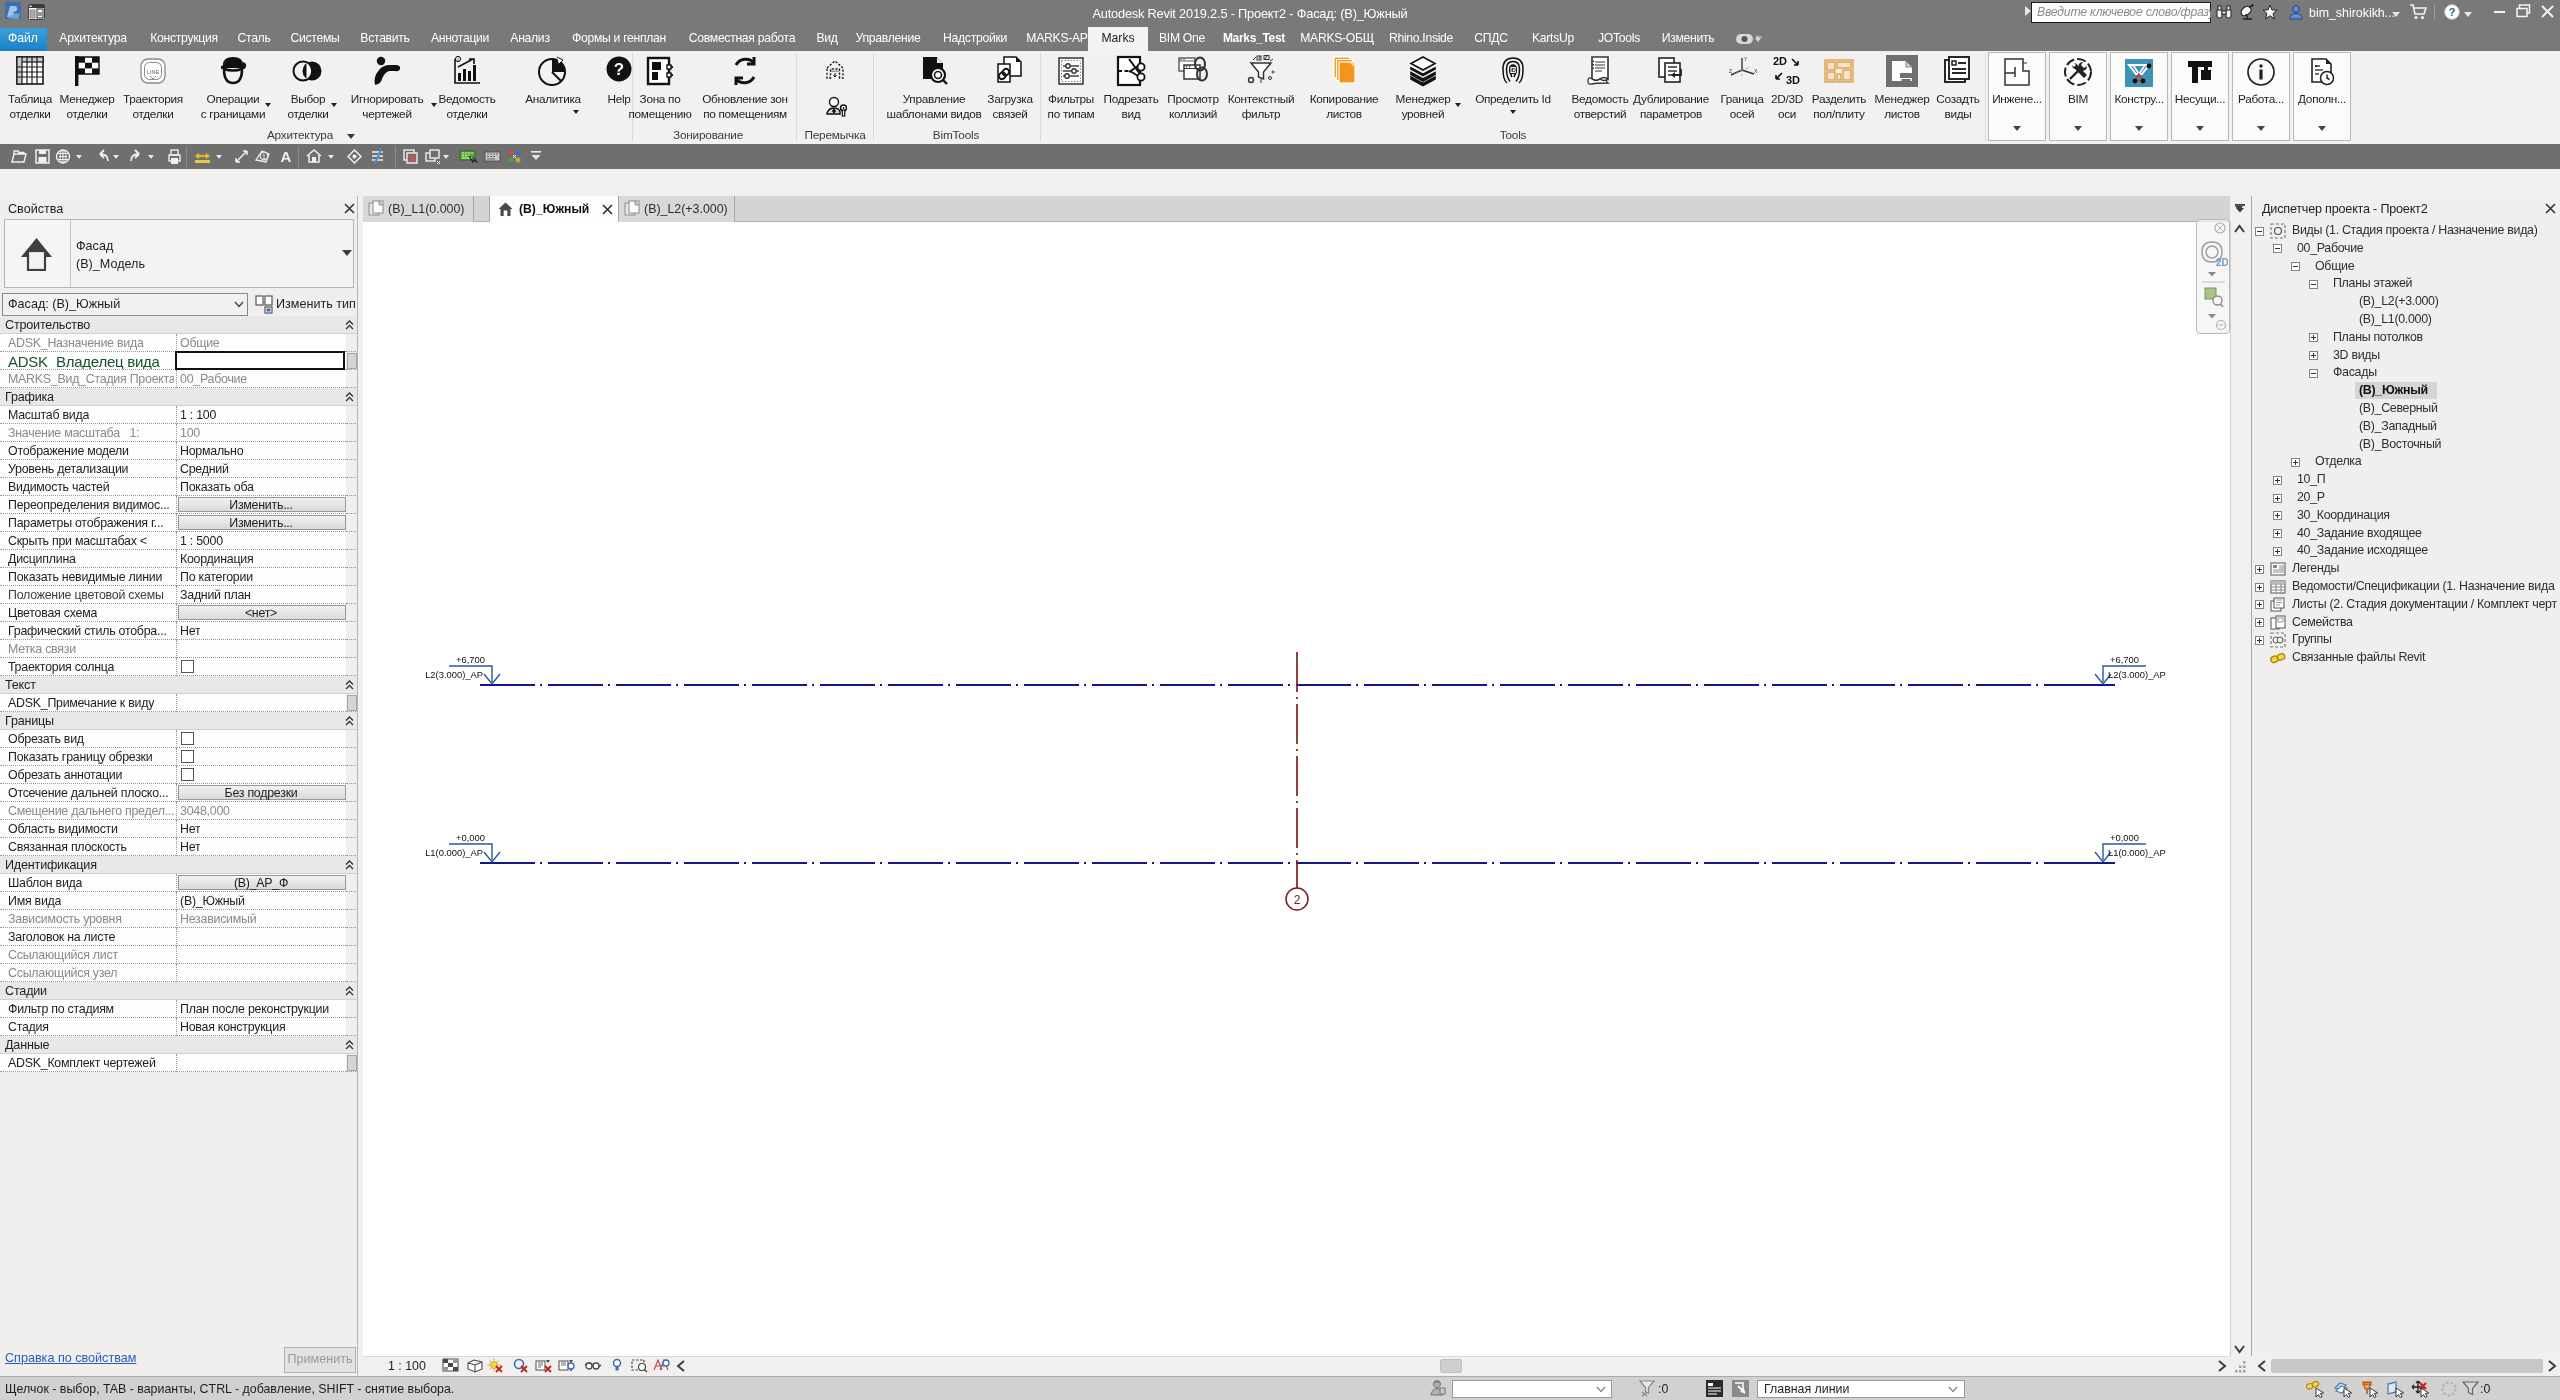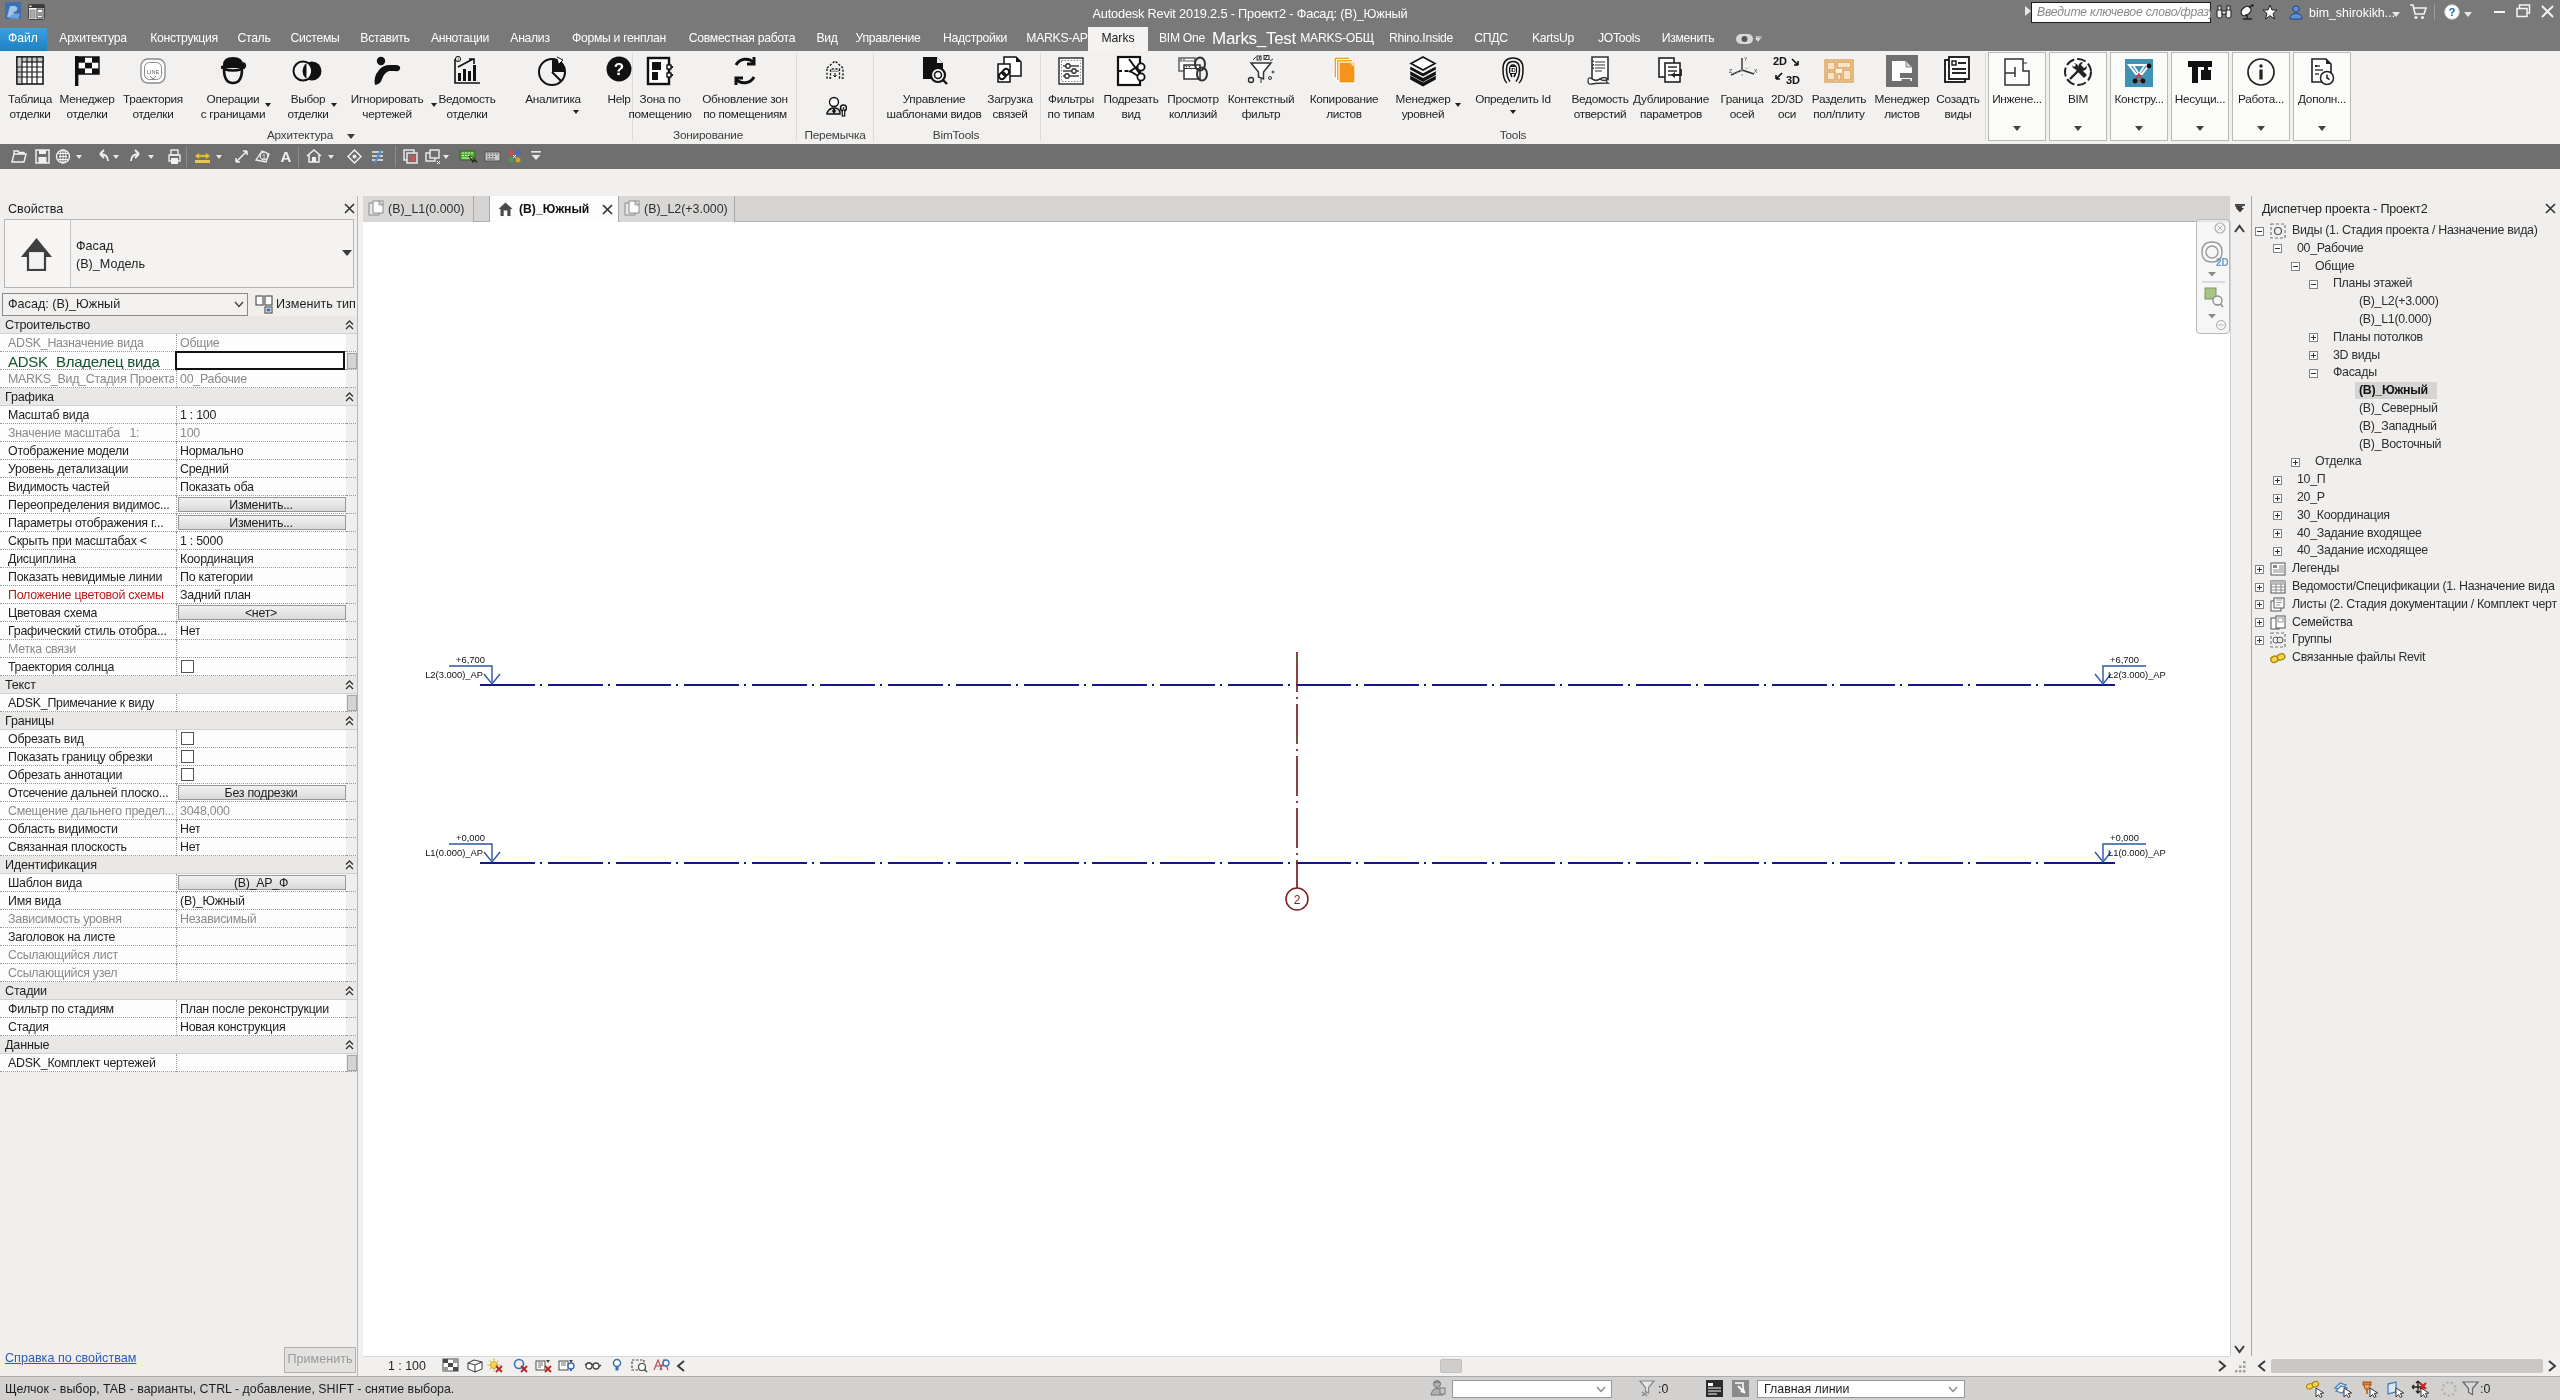--- a/index.html
+++ b/index.html
@@ -77,21 +77,21 @@
 <div class="tx" style="left:385px;transform:translateX(-50%);top:31px;font-size:12.2px;color:#ffffff;font-weight:400;line-height:15.2px;letter-spacing:-0.3px;">Вставить</div>
 <div class="tx" style="left:460px;transform:translateX(-50%);top:31px;font-size:12.2px;color:#ffffff;font-weight:400;line-height:15.2px;letter-spacing:-0.3px;">Аннотации</div>
 <div class="tx" style="left:530px;transform:translateX(-50%);top:31px;font-size:12.2px;color:#ffffff;font-weight:400;line-height:15.2px;letter-spacing:-0.3px;">Анализ</div>
 <div class="tx" style="left:619px;transform:translateX(-50%);top:31px;font-size:12.2px;color:#ffffff;font-weight:400;line-height:15.2px;letter-spacing:-0.3px;">Формы и генплан</div>
 <div class="tx" style="left:742px;transform:translateX(-50%);top:31px;font-size:12.2px;color:#ffffff;font-weight:400;line-height:15.2px;letter-spacing:-0.3px;">Совместная работа</div>
 <div class="tx" style="left:827px;transform:translateX(-50%);top:31px;font-size:12.2px;color:#ffffff;font-weight:400;line-height:15.2px;letter-spacing:-0.3px;">Вид</div>
 <div class="tx" style="left:888px;transform:translateX(-50%);top:31px;font-size:12.2px;color:#ffffff;font-weight:400;line-height:15.2px;letter-spacing:-0.3px;">Управление</div>
 <div class="tx" style="left:975px;transform:translateX(-50%);top:31px;font-size:12.2px;color:#ffffff;font-weight:400;line-height:15.2px;letter-spacing:-0.3px;">Надстройки</div>
 <div class="tx" style="left:1057px;transform:translateX(-50%);top:31px;font-size:12.2px;color:#ffffff;font-weight:400;line-height:15.2px;letter-spacing:-0.3px;">MARKS-AP</div>
 <div class="tx" style="left:1182px;transform:translateX(-50%);top:31px;font-size:12.2px;color:#ffffff;font-weight:400;line-height:15.2px;letter-spacing:-0.3px;">BIM One</div>
-<div class="tx" style="left:1254px;transform:translateX(-50%);top:31px;font-size:17px;color:#ffffff;font-weight:400;line-height:15.2px;letter-spacing:-0.3px;">Marks_Test</div>
+<div class="tx" style="left:1254px;transform:translateX(-50%);top:31px;font-size:12px;color:#ffffff;font-weight:700;line-height:15.2px;letter-spacing:-0.3px;">Marks_Test</div>
 <div class="tx" style="left:1337px;transform:translateX(-50%);top:31px;font-size:12.2px;color:#ffffff;font-weight:400;line-height:15.2px;letter-spacing:-0.3px;">MARKS-ОБЩ</div>
 <div class="tx" style="left:1421px;transform:translateX(-50%);top:31px;font-size:12.2px;color:#ffffff;font-weight:400;line-height:15.2px;letter-spacing:-0.3px;">Rhino.Inside</div>
 <div class="tx" style="left:1491px;transform:translateX(-50%);top:31px;font-size:12.2px;color:#ffffff;font-weight:400;line-height:15.2px;letter-spacing:-0.3px;">СПДС</div>
 <div class="tx" style="left:1553px;transform:translateX(-50%);top:31px;font-size:12.2px;color:#ffffff;font-weight:400;line-height:15.2px;letter-spacing:-0.3px;">KartsUp</div>
 <div class="tx" style="left:1619px;transform:translateX(-50%);top:31px;font-size:12.2px;color:#ffffff;font-weight:400;line-height:15.2px;letter-spacing:-0.3px;">JOTools</div>
 <div class="tx" style="left:1688px;transform:translateX(-50%);top:31px;font-size:12.2px;color:#ffffff;font-weight:400;line-height:15.2px;letter-spacing:-0.3px;">Изменить</div>
 <div class="abs" style="left:1088px;top:27px;width:60px;height:24px;background:#f4f3f2;"></div>
 <div class="tx" style="left:1118px;transform:translateX(-50%);top:31px;font-size:12.2px;color:#1e1e1e;font-weight:400;line-height:15.2px;">Marks</div>
 <svg class="abs" style="left:1736px;top:33px" width="26" height="12" viewBox="0 0 26 12">
 <rect x="0" y="1" width="17" height="10" rx="5" fill="#d8d8d8"></rect>
@@ -661,21 +661,21 @@
 <div class="tx" style="left:8px;top:552px;font-size:12.4px;color:#1e1e1e;font-weight:400;line-height:15.4px;max-width:166px;overflow:hidden;letter-spacing:-0.25px;">Дисциплина</div>
 <div class="tx" style="left:180px;top:552px;font-size:12.4px;color:#1e1e1e;font-weight:400;line-height:15.4px;max-width:166px;overflow:hidden;letter-spacing:-0.25px;">Координация</div>
 <div class="abs" style="left:0px;top:568px;width:346px;height:18px;background:#fdfdfd;border-bottom:1px dotted #9a9a9a;"></div>
 <div class="abs" style="left:346px;top:568px;width:10px;height:18px;background:#f0efee;border-bottom:1px dotted #9a9a9a;"></div>
 <div class="abs" style="left:176px;top:568px;width:1px;height:18px;border-left:1px dotted #9a9a9a;"></div>
 <div class="tx" style="left:8px;top:570px;font-size:12.4px;color:#1e1e1e;font-weight:400;line-height:15.4px;max-width:166px;overflow:hidden;letter-spacing:-0.25px;">Показать невидимые линии</div>
 <div class="tx" style="left:180px;top:570px;font-size:12.4px;color:#1e1e1e;font-weight:400;line-height:15.4px;max-width:166px;overflow:hidden;letter-spacing:-0.25px;">По категории</div>
 <div class="abs" style="left:0px;top:586px;width:346px;height:18px;background:#fdfdfd;border-bottom:1px dotted #9a9a9a;"></div>
 <div class="abs" style="left:346px;top:586px;width:10px;height:18px;background:#f0efee;border-bottom:1px dotted #9a9a9a;"></div>
 <div class="abs" style="left:176px;top:586px;width:1px;height:18px;border-left:1px dotted #9a9a9a;"></div>
-<div class="tx" style="left:8px;top:588px;font-size:12.4px;color:#b91c1c;font-weight:400;line-height:15.4px;max-width:166px;overflow:hidden;letter-spacing:-0.25px;">Положение цветовой схемы</div>
+<div class="tx" style="left:8px;top:588px;font-size:12.4px;color:#404040;font-weight:400;line-height:15.4px;max-width:166px;overflow:hidden;letter-spacing:-0.25px;">Положение цветовой схемы</div>
 <div class="tx" style="left:180px;top:588px;font-size:12.4px;color:#1e1e1e;font-weight:400;line-height:15.4px;max-width:166px;overflow:hidden;letter-spacing:-0.25px;">Задний план</div>
 <div class="abs" style="left:0px;top:604px;width:346px;height:18px;background:#fdfdfd;border-bottom:1px dotted #9a9a9a;"></div>
 <div class="abs" style="left:346px;top:604px;width:10px;height:18px;background:#f0efee;border-bottom:1px dotted #9a9a9a;"></div>
 <div class="abs" style="left:176px;top:604px;width:1px;height:18px;border-left:1px dotted #9a9a9a;"></div>
 <div class="tx" style="left:8px;top:606px;font-size:12.4px;color:#1e1e1e;font-weight:400;line-height:15.4px;max-width:166px;overflow:hidden;letter-spacing:-0.25px;">Цветовая схема</div>
 <div class="abs" style="left:178px;top:605px;width:168px;height:15px;background:linear-gradient(#f2f2f2,#d9d9d9);border:1px solid #979797;"></div>
 <div class="tx" style="left:261px;transform:translateX(-50%);top:606px;font-size:12.4px;color:#1e1e1e;font-weight:400;line-height:15.4px;letter-spacing:-0.25px;">&lt;нет&gt;</div>
 <div class="abs" style="left:0px;top:622px;width:346px;height:18px;background:#fdfdfd;border-bottom:1px dotted #9a9a9a;"></div>
 <div class="abs" style="left:346px;top:622px;width:10px;height:18px;background:#f0efee;border-bottom:1px dotted #9a9a9a;"></div>
 <div class="abs" style="left:176px;top:622px;width:1px;height:18px;border-left:1px dotted #9a9a9a;"></div>

